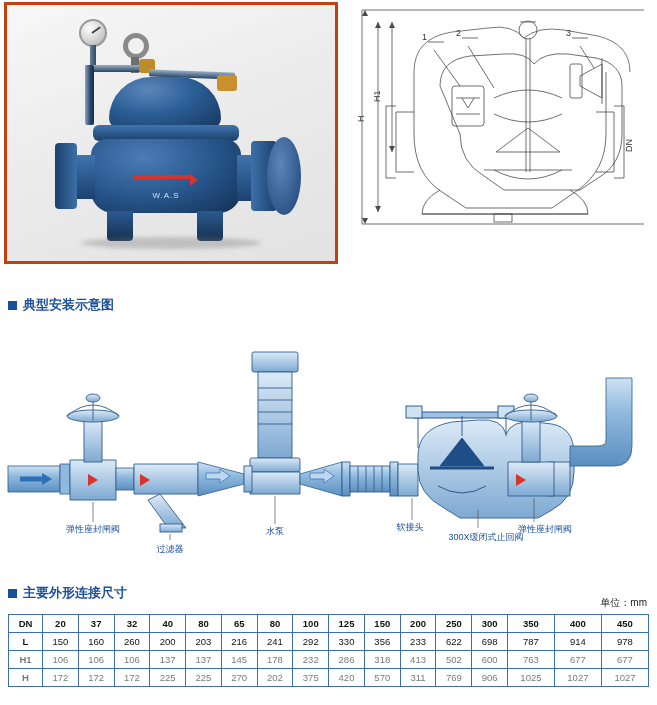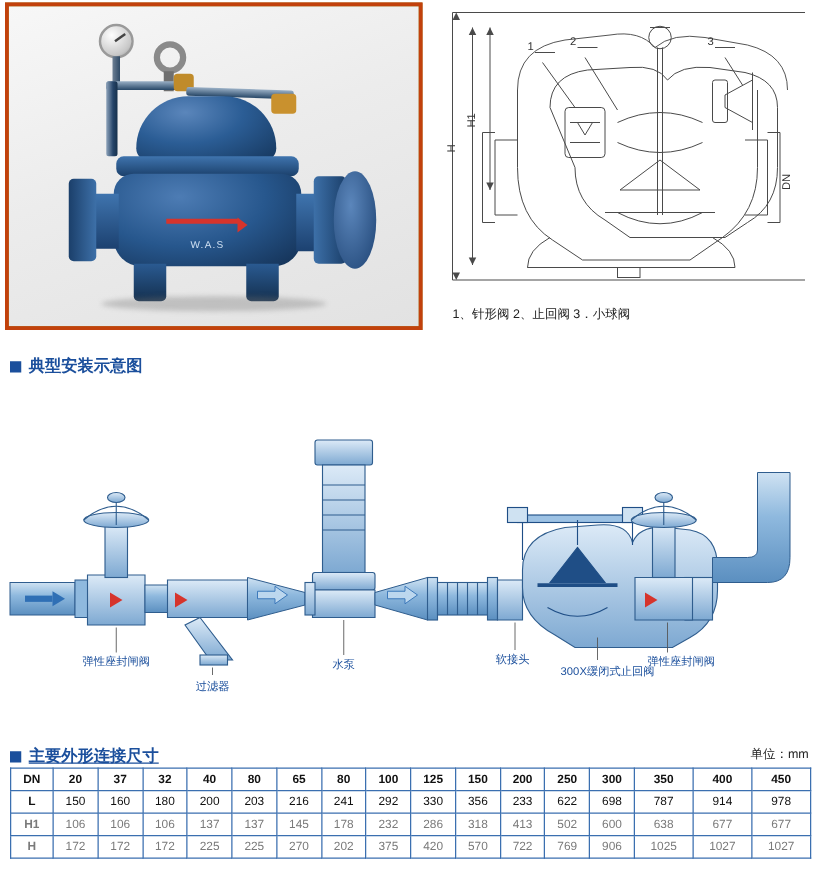--- a/index.html
+++ b/index.html
@@ -116,22 +116,22 @@
 
   
   .sec-head {
     position: absolute; left: 8px;
     font-size: 13px; font-weight: bold; color: #1b4f9c;
     display: flex; align-items: center; gap: 6px;
   }
   .sec-head .bullet {
     display:inline-block; width: 9px; height: 9px; background: #1b4f9c;
   }
-  #sec1 { top: 284px; }
-  #sec2 { top: 596px; text-decoration: underline; }
+  #sec1 { top: 296px; }
+  #sec2 { top: 584px; }
 
   
   .install {
     position: absolute; left: 0; top: 316px; width: 593px; height: 256px;
   }
   .install svg { display:block; }
 
   
   .unit {
     position: absolute; right: 10px; top: 596px;
@@ -250,21 +250,20 @@
         </g>
         <g fill="#333" font-size="9" font-family="Liberation Sans, sans-serif">
           <text x="20" y="120" transform="rotate(-90 20,120)">H</text>
           <text x="36" y="100" transform="rotate(-90 36,100)">H1</text>
           <text x="288" y="150" transform="rotate(-90 288,150)">DN</text>
           <text x="78" y="38">1</text>
           <text x="112" y="34">2</text>
           <text x="222" y="34">3</text>
         </g>
       </svg>
-      <div class="draw-caption">1、针形阀   2、止回阀   3．小球阀</div>
     </div>
   </div>
 
   <div class="sec-head" id="sec1">
     <span class="bullet"></span>
     <span>典型安装示意图</span>
   </div>
 
   <div class="install">
     <svg width="657" height="256" viewBox="0 0 657 256">
@@ -408,21 +407,21 @@
           <td>250</td>
           <td>300</td>
           <td>350</td>
           <td>400</td>
           <td>450</td>
         </tr>
       <tr>
         <td class="rowhead">L</td>
       <td>150</td>
           <td>160</td>
-          <td>180</td>
+          <td>260</td>
           <td>200</td>
           <td>203</td>
           <td>216</td>
           <td>241</td>
           <td>292</td>
           <td>330</td>
           <td>356</td>
           <td>233</td>
           <td>622</td>
           <td>698</td>
@@ -438,37 +437,37 @@
           <td>137</td>
           <td>137</td>
           <td>145</td>
           <td>178</td>
           <td>232</td>
           <td>286</td>
           <td>318</td>
           <td>413</td>
           <td>502</td>
           <td>600</td>
-          <td>638</td>
+          <td>763</td>
           <td>677</td>
           <td>677</td>
         </tr>
       <tr class="greyrow">
         <td class="rowhead">H</td>
       <td>172</td>
           <td>172</td>
           <td>172</td>
           <td>225</td>
           <td>225</td>
           <td>270</td>
           <td>202</td>
           <td>375</td>
           <td>420</td>
           <td>570</td>
-          <td>722</td>
+          <td>311</td>
           <td>769</td>
           <td>906</td>
           <td>1025</td>
           <td>1027</td>
           <td>1027</td>
         </tr>
     </tbody>
   </table>
 
 </div>

